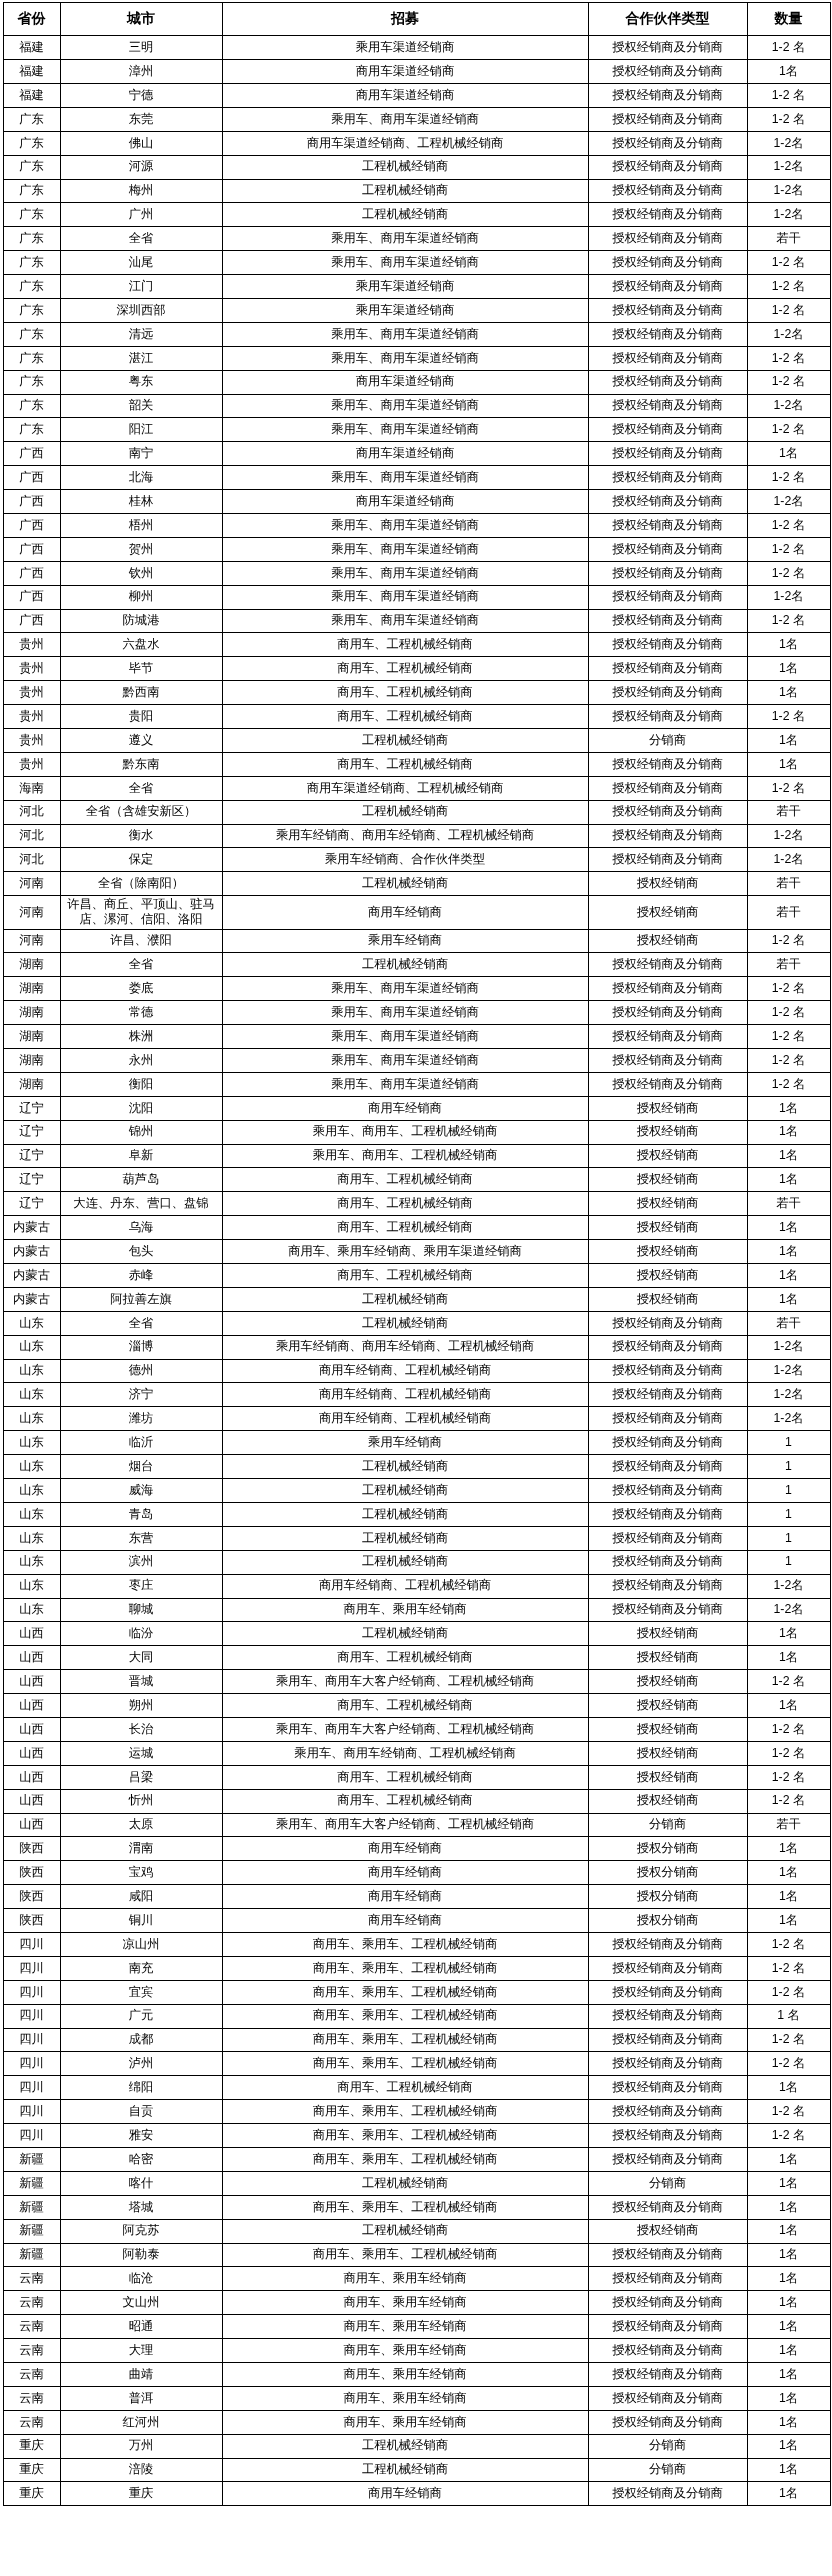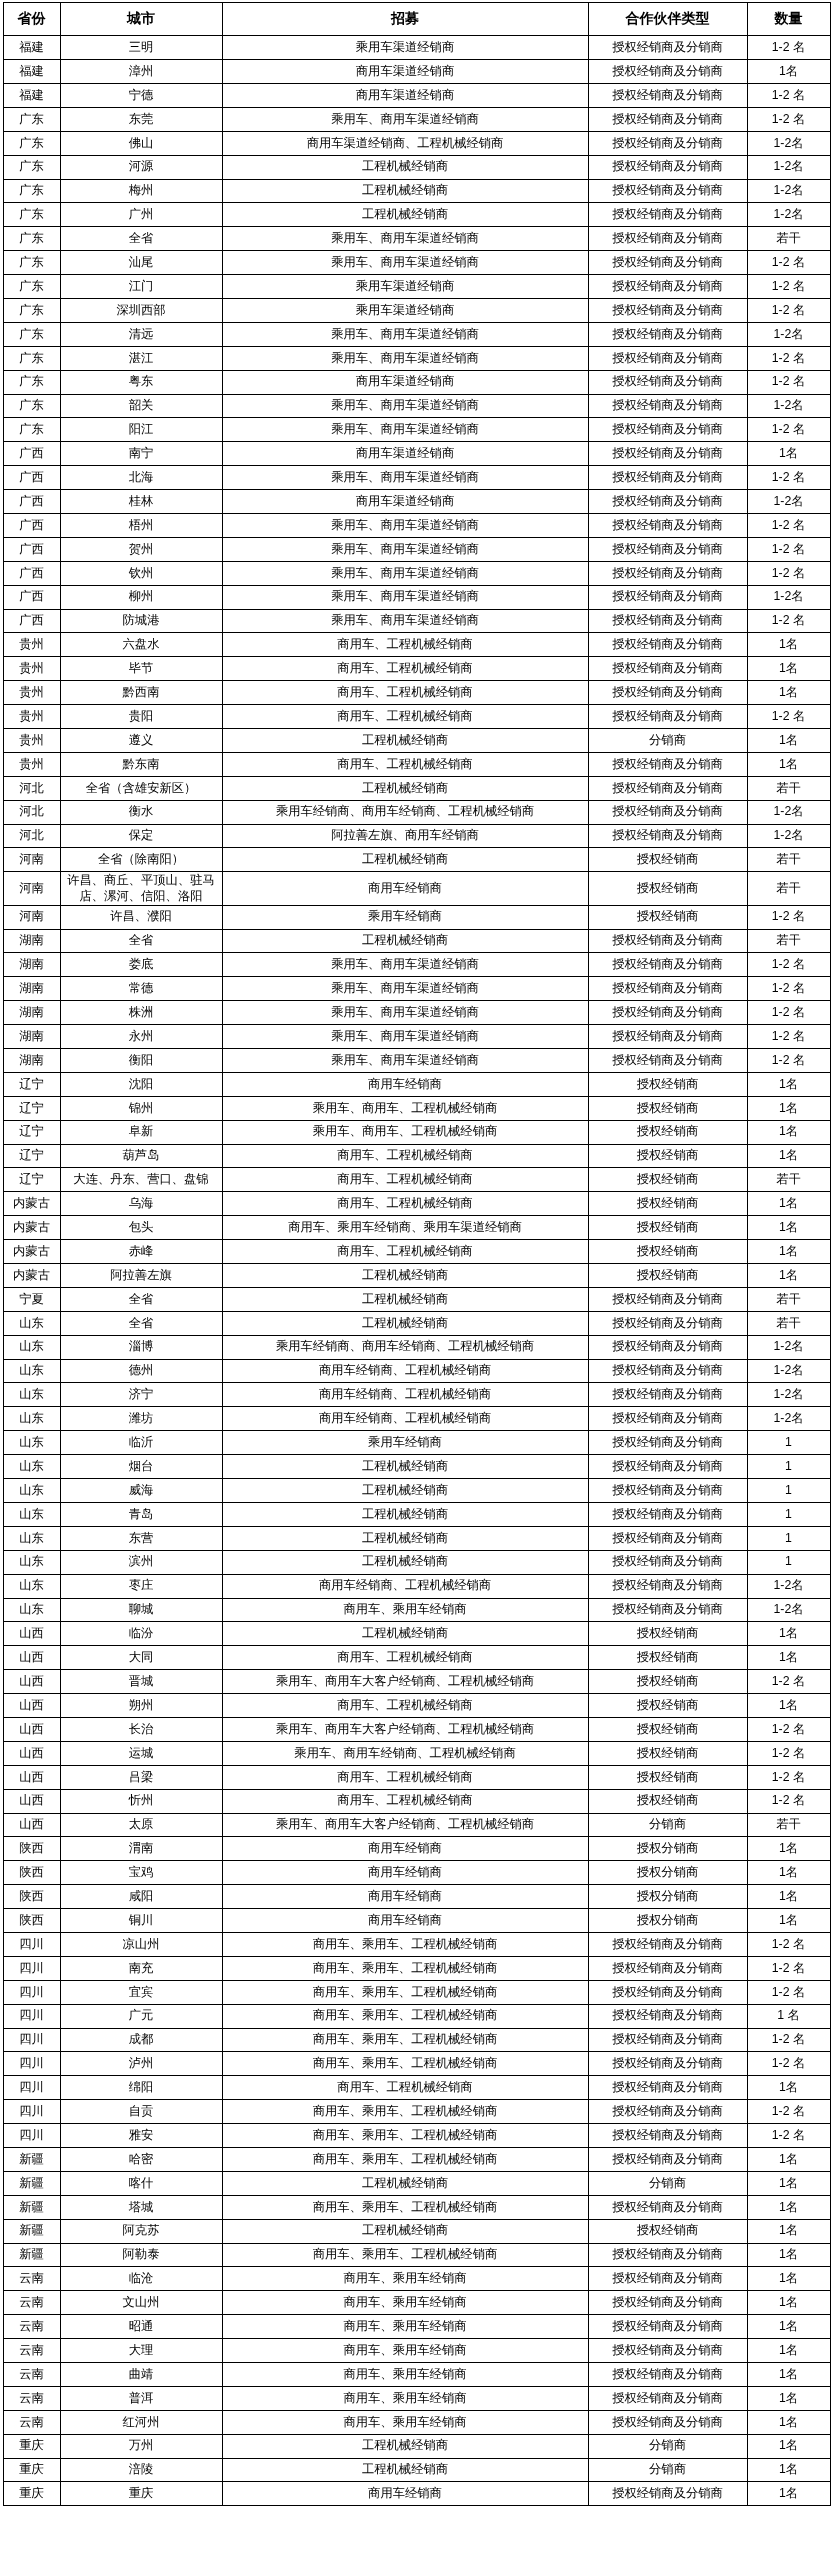--- a/index.html
+++ b/index.html
@@ -280,37 +280,44 @@
           <td>1名</td>
         </tr>
         <tr>
           <td>贵州</td>
           <td>黔东南</td>
           <td>商用车、工程机械经销商</td>
           <td>授权经销商及分销商</td>
           <td>1名</td>
         </tr>
         <tr>
+          <td>海南</td>
+          <td>全省</td>
+          <td>商用车渠道经销商、工程机械经销商</td>
+          <td>授权经销商及分销商</td>
+          <td>1-2 名</td>
+        </tr>
+        <tr>
           <td>河北</td>
           <td>全省（含雄安新区）</td>
           <td>工程机械经销商</td>
           <td>授权经销商及分销商</td>
           <td>若干</td>
         </tr>
         <tr>
           <td>河北</td>
           <td>衡水</td>
           <td>乘用车经销商、商用车经销商、工程机械经销商</td>
           <td>授权经销商及分销商</td>
           <td>1-2名</td>
         </tr>
         <tr>
           <td>河北</td>
           <td>保定</td>
-          <td>阿拉善左旗、商用车经销商</td>
+          <td>乘用车经销商、合作伙伴类型</td>
           <td>授权经销商及分销商</td>
           <td>1-2名</td>
         </tr>
         <tr>
           <td>河南</td>
           <td>全省（除南阳）</td>
           <td>工程机械经销商</td>
           <td>授权经销商</td>
           <td>若干</td>
         </tr>
@@ -425,27 +432,20 @@
           <td>商用车、工程机械经销商</td>
           <td>授权经销商</td>
           <td>1名</td>
         </tr>
         <tr>
           <td>内蒙古</td>
           <td>阿拉善左旗</td>
           <td>工程机械经销商</td>
           <td>授权经销商</td>
           <td>1名</td>
-        </tr>
-        <tr>
-          <td>宁夏</td>
-          <td>全省</td>
-          <td>工程机械经销商</td>
-          <td>授权经销商及分销商</td>
-          <td>若干</td>
         </tr>
         <tr>
           <td>山东</td>
           <td>全省</td>
           <td>工程机械经销商</td>
           <td>授权经销商及分销商</td>
           <td>若干</td>
         </tr>
         <tr>
           <td>山东</td>

